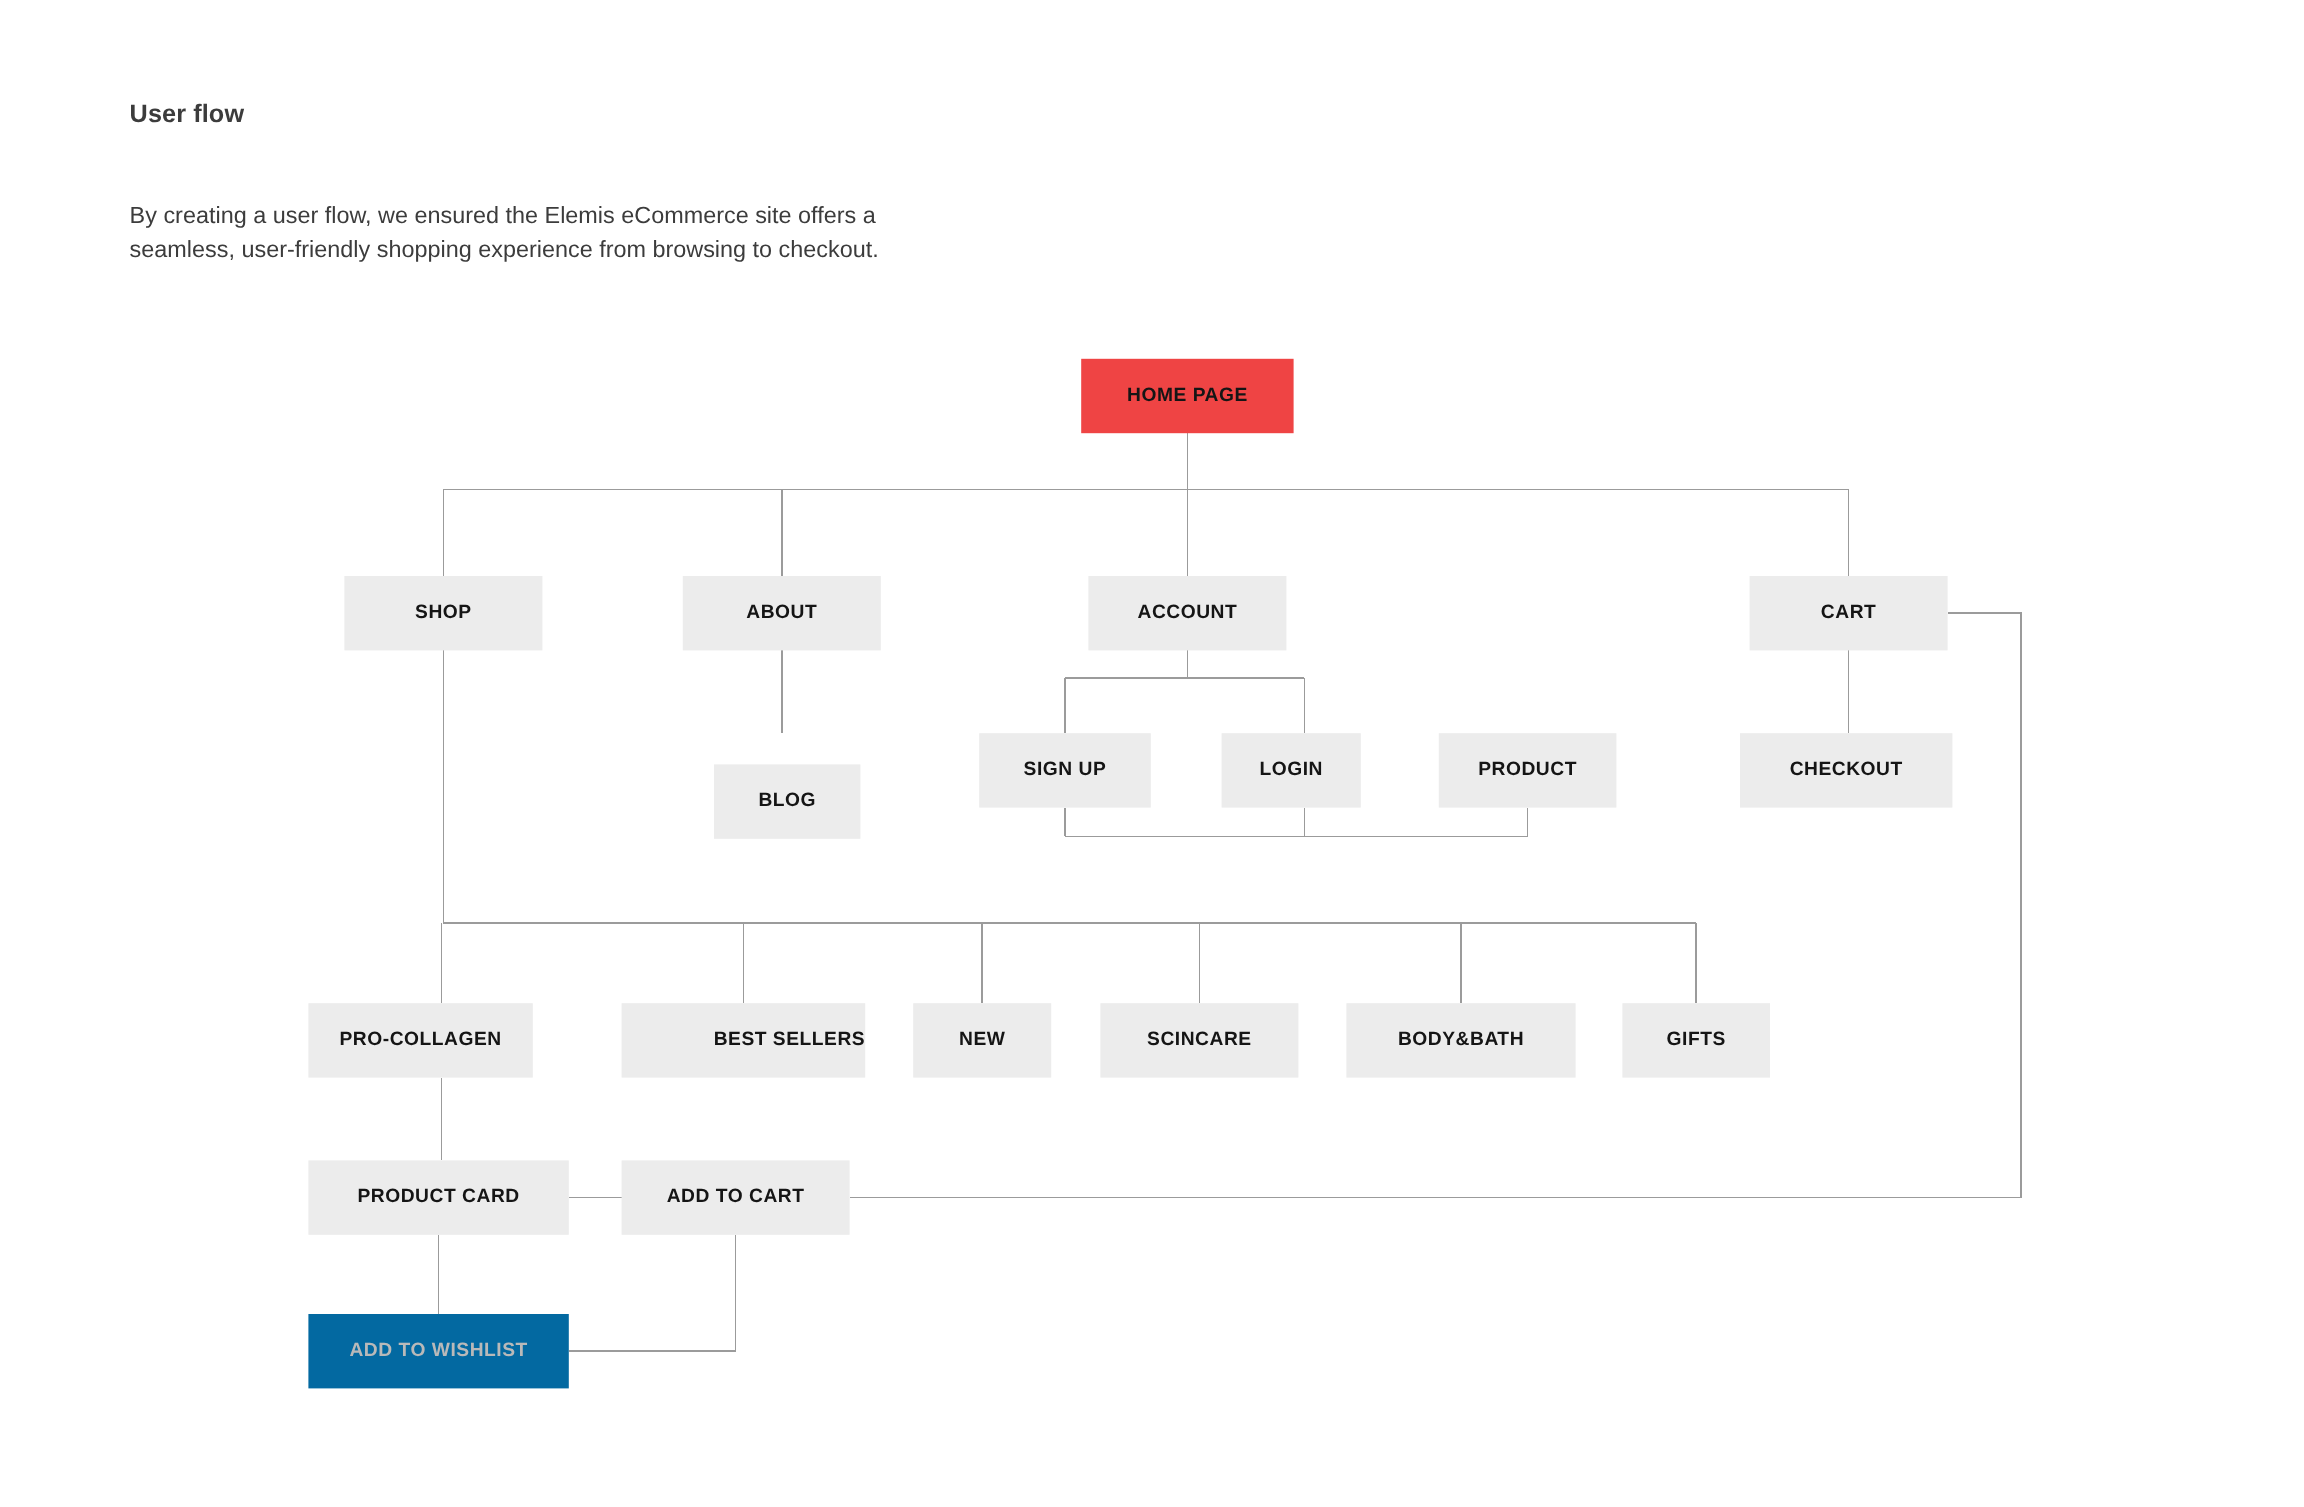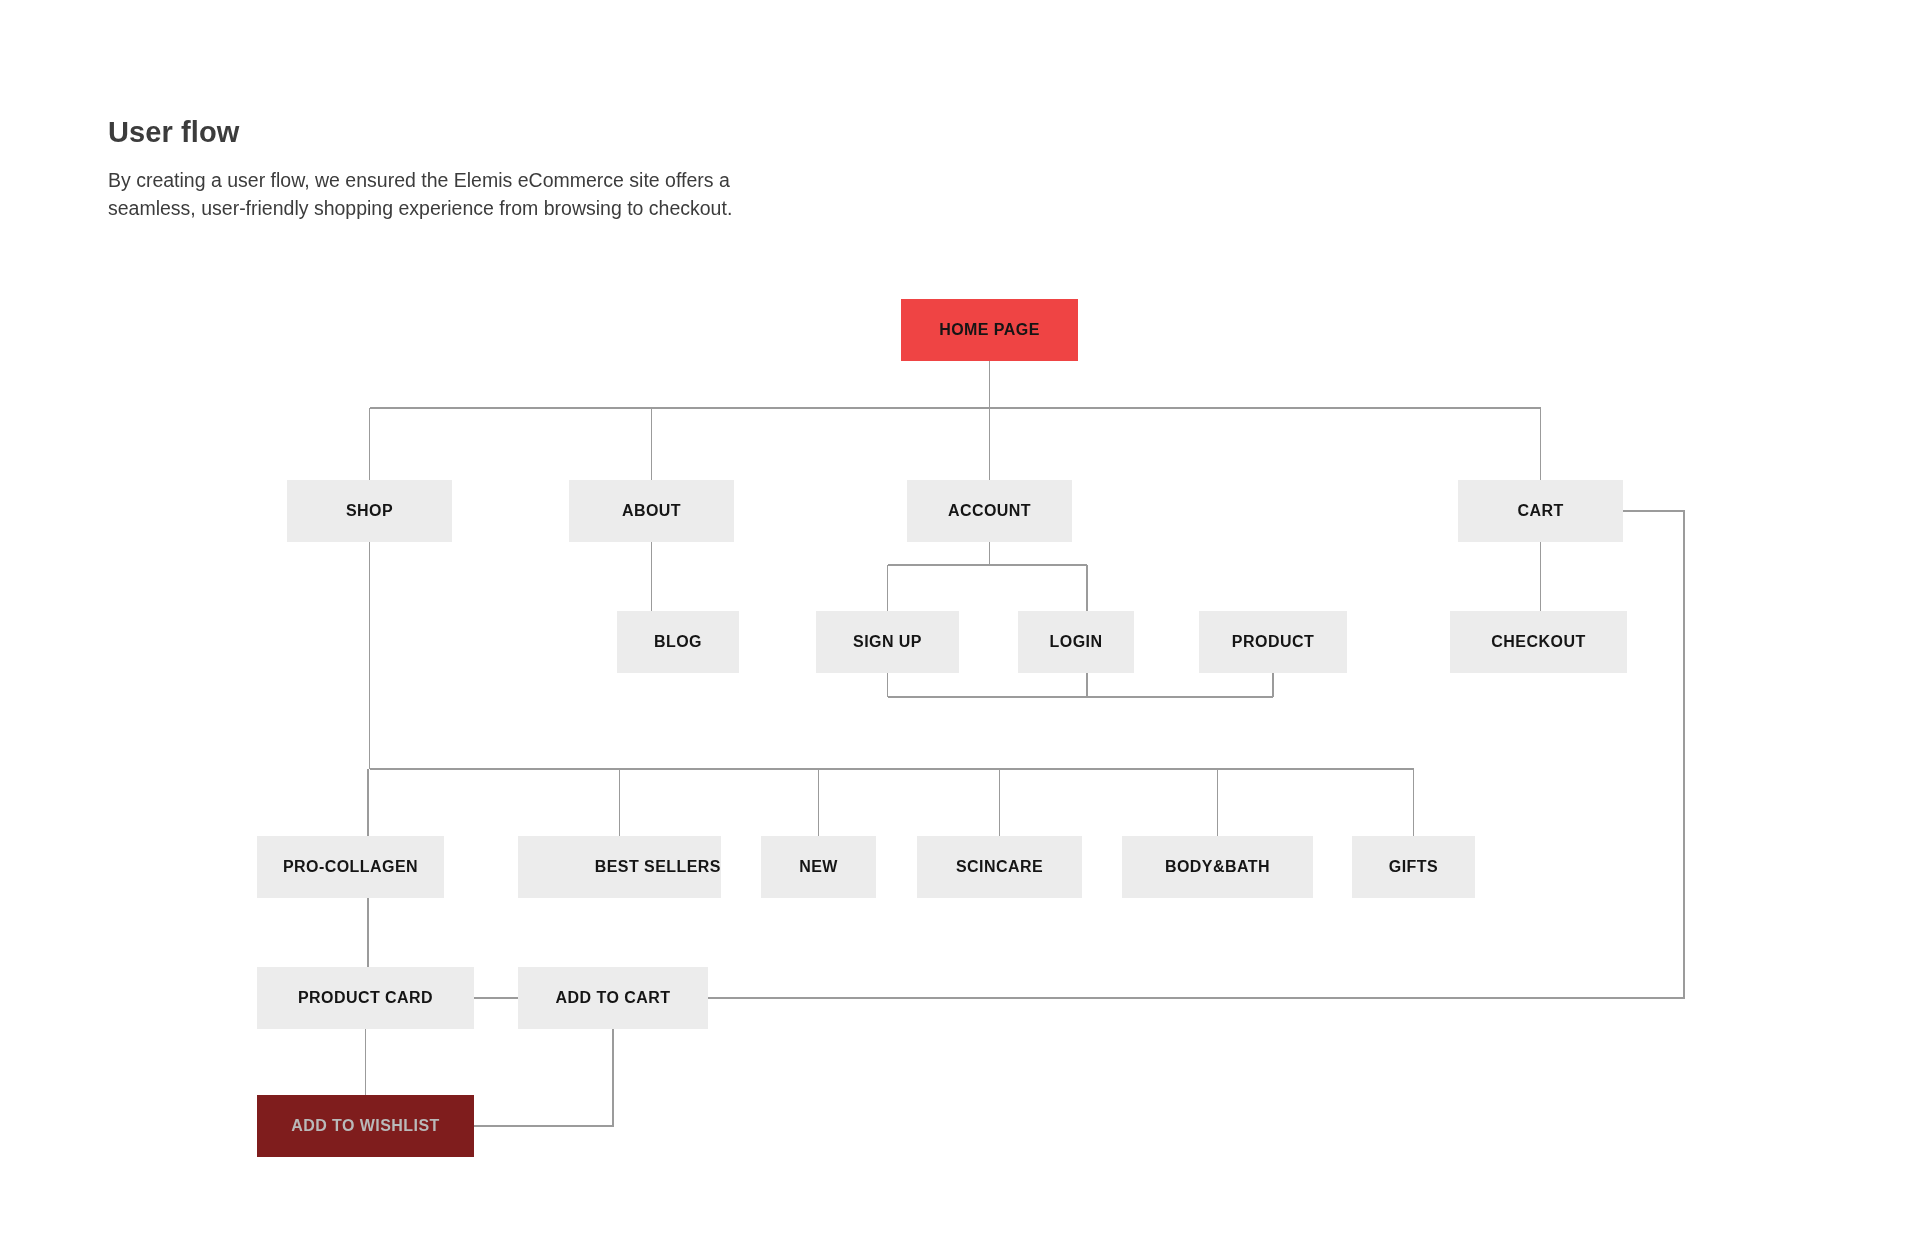--- a/index.html
+++ b/index.html
@@ -4,42 +4,42 @@
 <style>
   html,body{margin:0;padding:0;background:#ffffff;}
   body{
     width:1920px;height:1256px;position:relative;overflow:hidden;
     font-family:"Liberation Sans","DejaVu Sans",sans-serif;
     -webkit-font-smoothing:antialiased;
   }
   #canvas{position:absolute;inset:0;width:1920px;height:1256px;}
 
   .page-title{
-    position:absolute;left:108px;top:116px;
-    font-size:29px;font-weight:600;color:#3c3c3c;letter-spacing:.1px;
+    position:absolute;left:108px;top:84px;
+    font-size:21px;font-weight:600;color:#3c3c3c;letter-spacing:.1px;
     white-space:nowrap;
   }
   .intro{
     position:absolute;left:108px;top:166px;width:740px;
     font-size:19.5px;line-height:1.45;color:#3c3c3c;font-weight:400;
   }
   .intro .ln{display:block;white-space:nowrap;}
 
   #edges{position:absolute;left:0;top:0;width:1920px;height:1256px;pointer-events:none;}
 
   .node{
     position:absolute;box-sizing:border-box;
     display:flex;align-items:center;justify-content:center;
     background:#ececec;color:#151515;
     font-size:16px;font-weight:700;letter-spacing:.45px;
     text-align:center;line-height:1.1;white-space:nowrap;
     user-select:none;
   }
   .node.root{background:#ef4444;color:#151515;}
-  .node.muted{background:#7f1d1d;color:#b9b9b9;}
+  .node.muted{background:#0369a1;color:#b9b9b9;}
 </style>
 </head>
 <body>
 
 <div id="canvas">
 
   <div class="page-title">User flow</div>
 
   <div class="intro">
     <span class="ln">By creating a user flow, we ensured the Elemis eCommerce site offers a</span>
@@ -87,21 +87,21 @@
       </div>
       <div class="node" style="left: 569px; top: 480px; width: 165px; height: 62px;">
         <span>ABOUT</span>
       </div>
       <div class="node" style="left: 907px; top: 480px; width: 165px; height: 62px;">
         <span>ACCOUNT</span>
       </div>
       <div class="node" style="left: 1458px; top: 480px; width: 165px; height: 62px;">
         <span>CART</span>
       </div>
-      <div class="node" style="left: 595px; top: 611px; width: 122px; height: 62px; margin-left: 22px;">
+      <div class="node" style="left: 595px; top: 637px; width: 122px; height: 62px;">
         <span>BLOG</span>
       </div>
       <div class="node" style="left: 816px; top: 611px; width: 143px; height: 62px;">
         <span>SIGN UP</span>
       </div>
       <div class="node" style="left: 1018px; top: 611px; width: 116px; height: 62px;">
         <span>LOGIN</span>
       </div>
       <div class="node" style="left: 1199px; top: 611px; width: 148px; height: 62px;">
         <span>PRODUCT</span>

